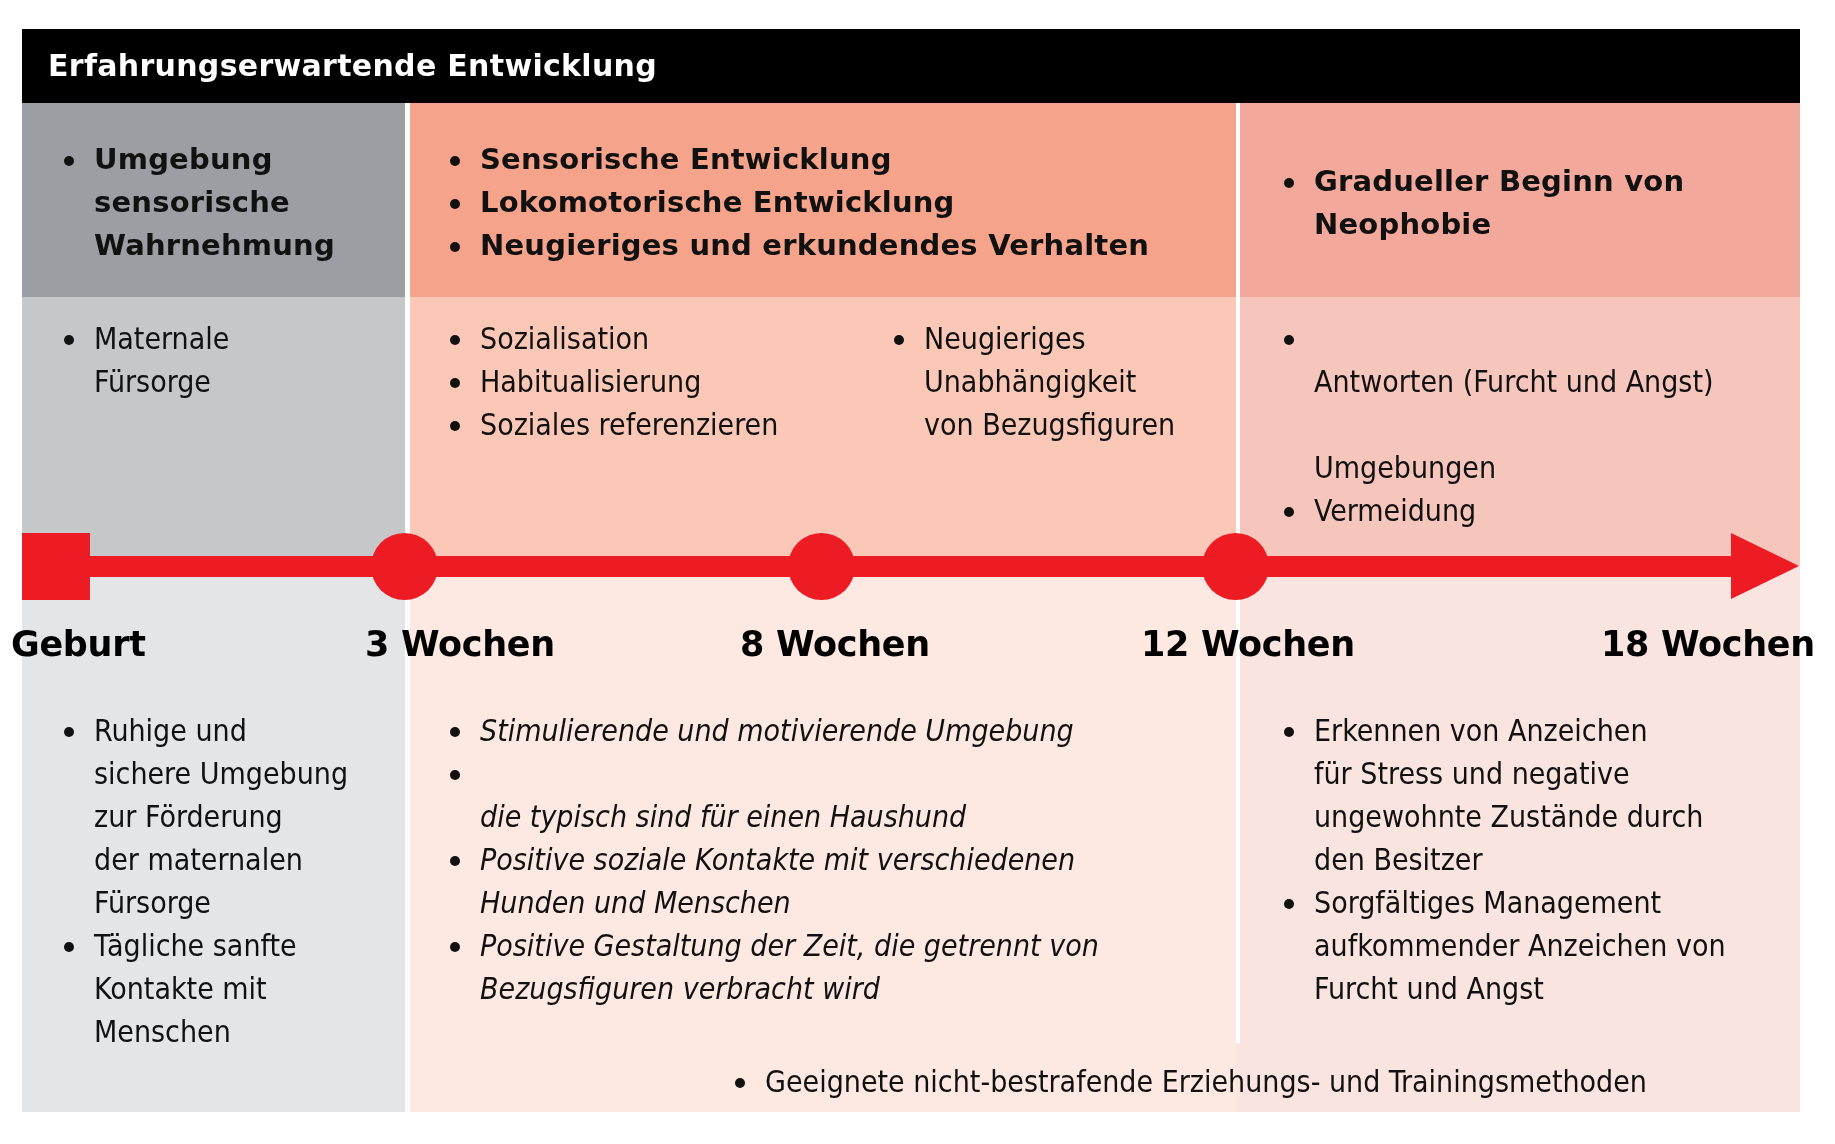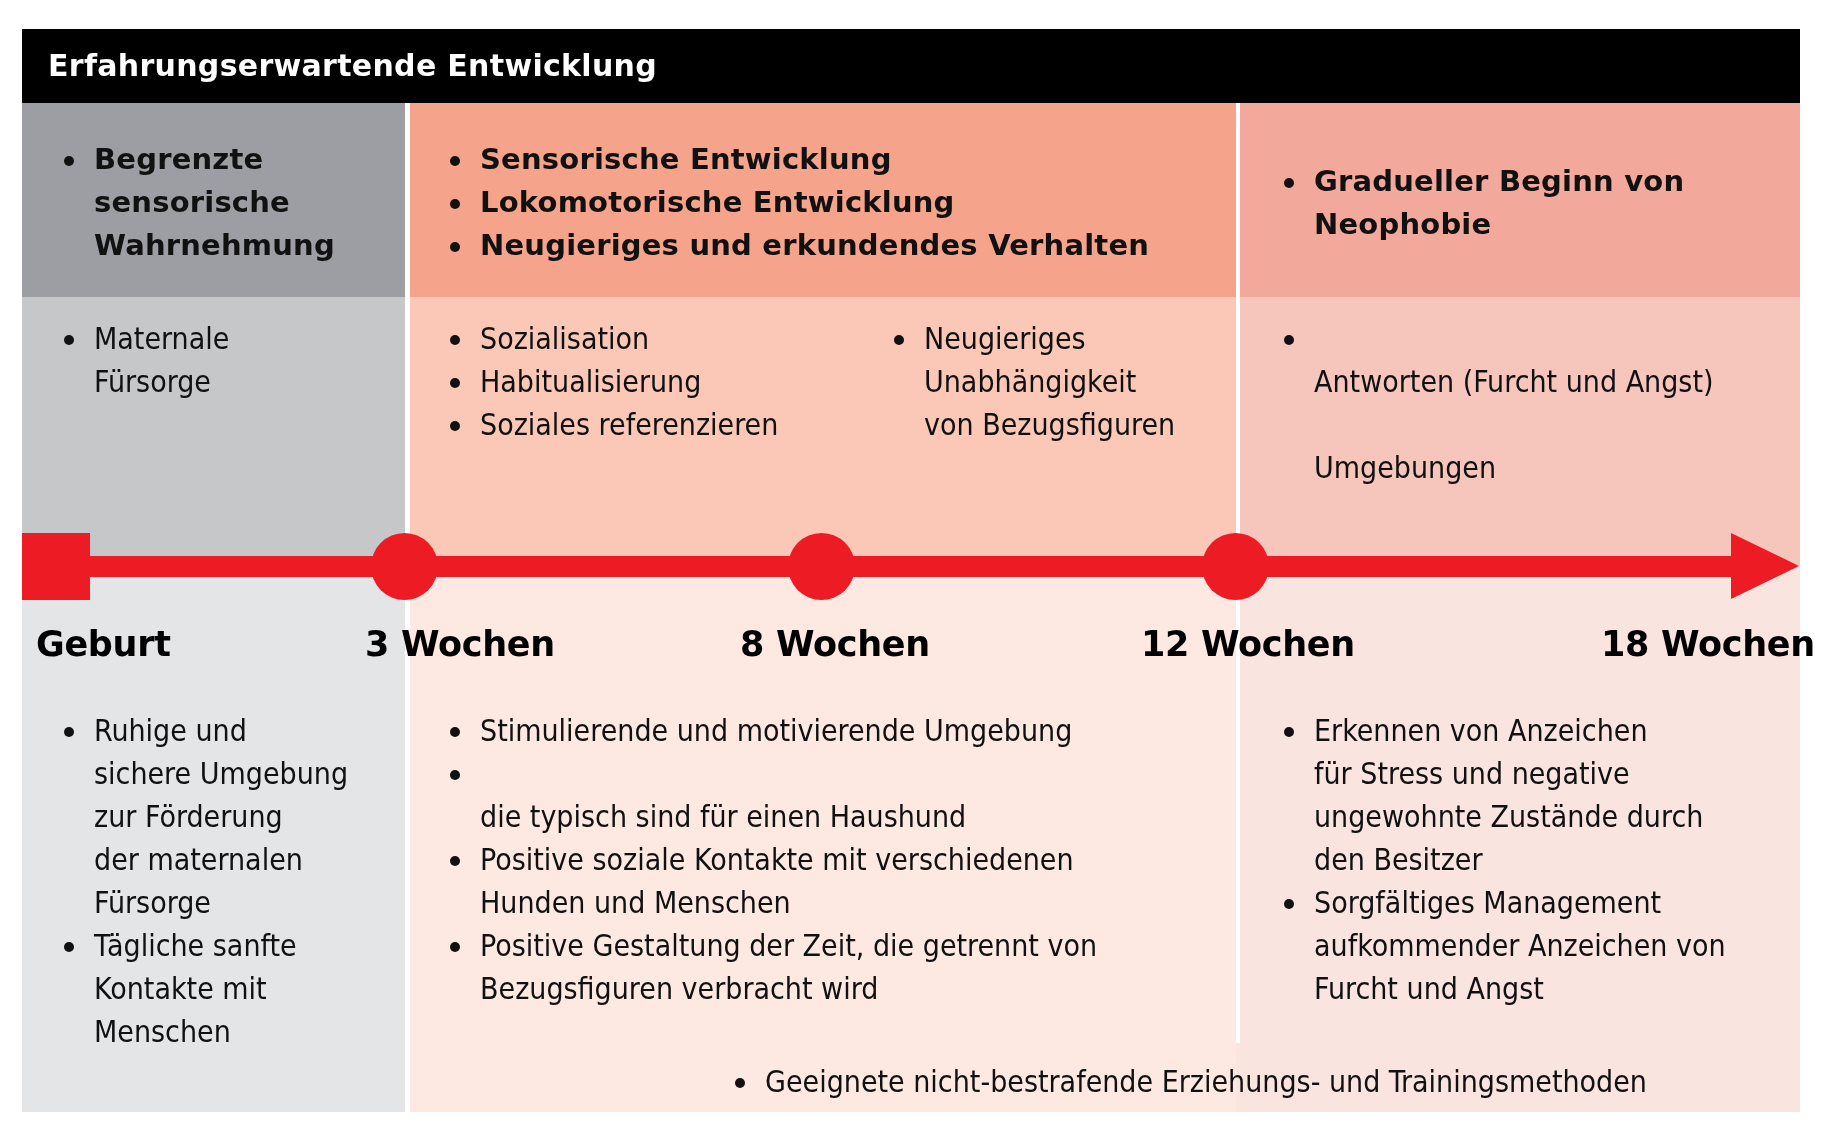--- a/index.html
+++ b/index.html
@@ -48,21 +48,21 @@
 <div class="cell c2r1"></div>
 <div class="cell c2r2"></div>
 <div class="cell c2r3"></div>
 <div class="cell c3r1"></div>
 <div class="cell c3r2"></div>
 <div class="cell c3r3"></div>
 <div class="cell c23bridge"></div>
 
 <ul class="blist bold" style="left:60px;top:138px;">
   <li>
-    <span>Begrenzte</span><br>
+    <span>Umgebung</span><br>
     <span>sensorische</span><br>
     <span>Wahrnehmung</span>
   </li>
 </ul>
 
 <ul class="blist bold" style="left:446px;top:138px;">
   <li>Sensorische Entwicklung</li>
   <li>Lokomotorische Entwicklung</li>
   <li>Neugieriges und erkundendes Verhalten</li>
 </ul>
@@ -95,51 +95,52 @@
   </li>
 </ul>
 
 <ul class="blist" style="left:1280px;top:317px;">
   <li>
     <br>
     <span>Antworten (Furcht und Angst)</span><br>
     <br>
     <span>Umgebungen</span>
   </li>
+  <li>Vermeidung</li>
 </ul>
 
 <div class="abs timeline-line"></div>
 <div class="abs start-square"></div>
 <div class="abs node" style="left:371px;"></div>
 <div class="abs node" style="left:788px;"></div>
 <div class="abs node" style="left:1202px;"></div>
 <div class="abs arrow"></div>
 
-<div class="abs tlabel" style="left:36px;">Geburt</div>
+<div class="abs tlabel" style="left:11px;">Geburt</div>
 <div class="abs tlabel" style="left:334px;margin-left:31px;">3 Wochen</div>
 <div class="abs tlabel" style="left:740px;">8 Wochen</div>
 <div class="abs tlabel" style="left:1141px;">12 Wochen</div>
 <div class="abs tlabel" style="left:1601px;">18 Wochen</div>
 
 <ul class="blist" style="left:60px;top:709px;">
   <li>
     <span>Ruhige und</span><br>
     <span>sichere Umgebung</span><br>
     <span>zur Förderung</span><br>
     <span>der maternalen</span><br>
     <span>Fürsorge</span>
   </li>
   <li>
     <span>Tägliche sanfte</span><br>
     <span>Kontakte mit</span><br>
     <span>Menschen</span>
   </li>
 </ul>
 
-<ul class="blist" style="left:446px;top:709px;">
+<ul class="blist" style="left:446px;top:709px;font-style:italic;">
   <li>Stimulierende und motivierende Umgebung</li>
   <li>
     <br>
     <span>die typisch sind für einen Haushund</span>
   </li>
   <li>
     <span>Positive soziale Kontakte mit verschiedenen</span><br>
     <span>Hunden und Menschen</span>
   </li>
   <li>

